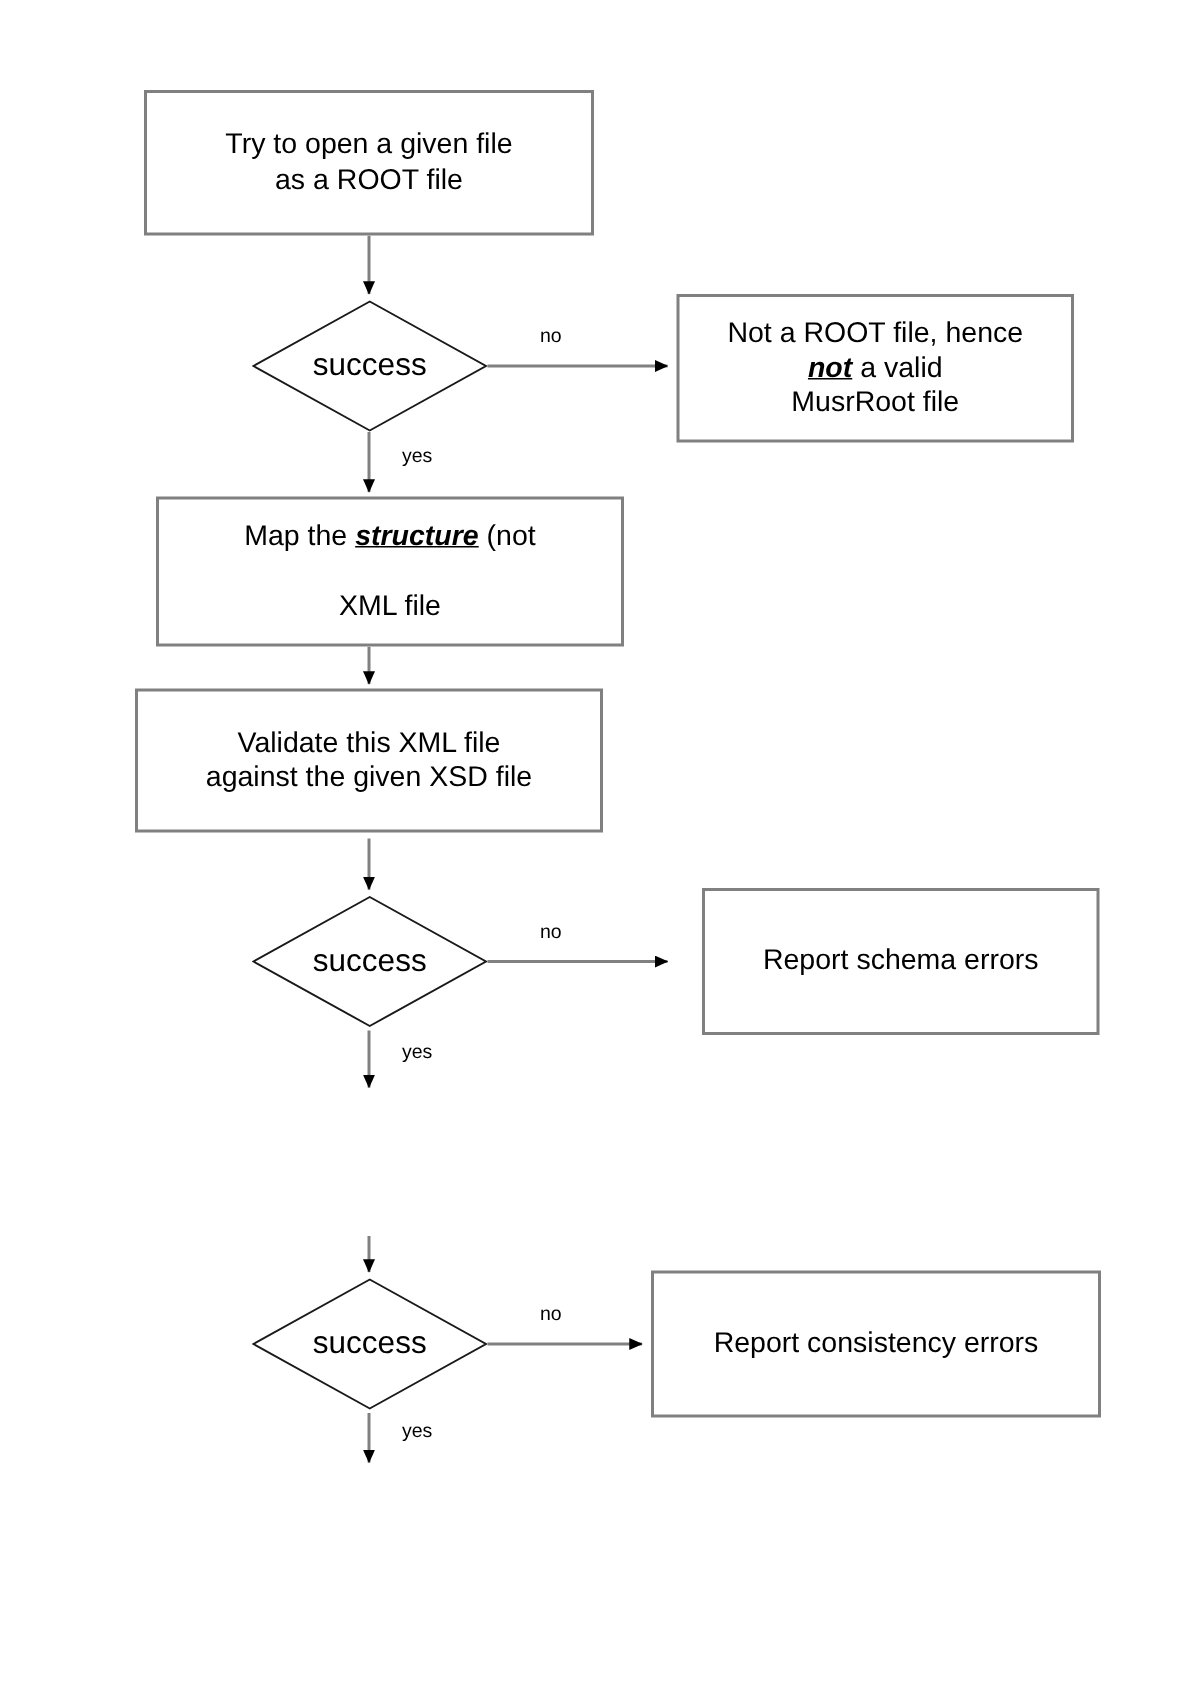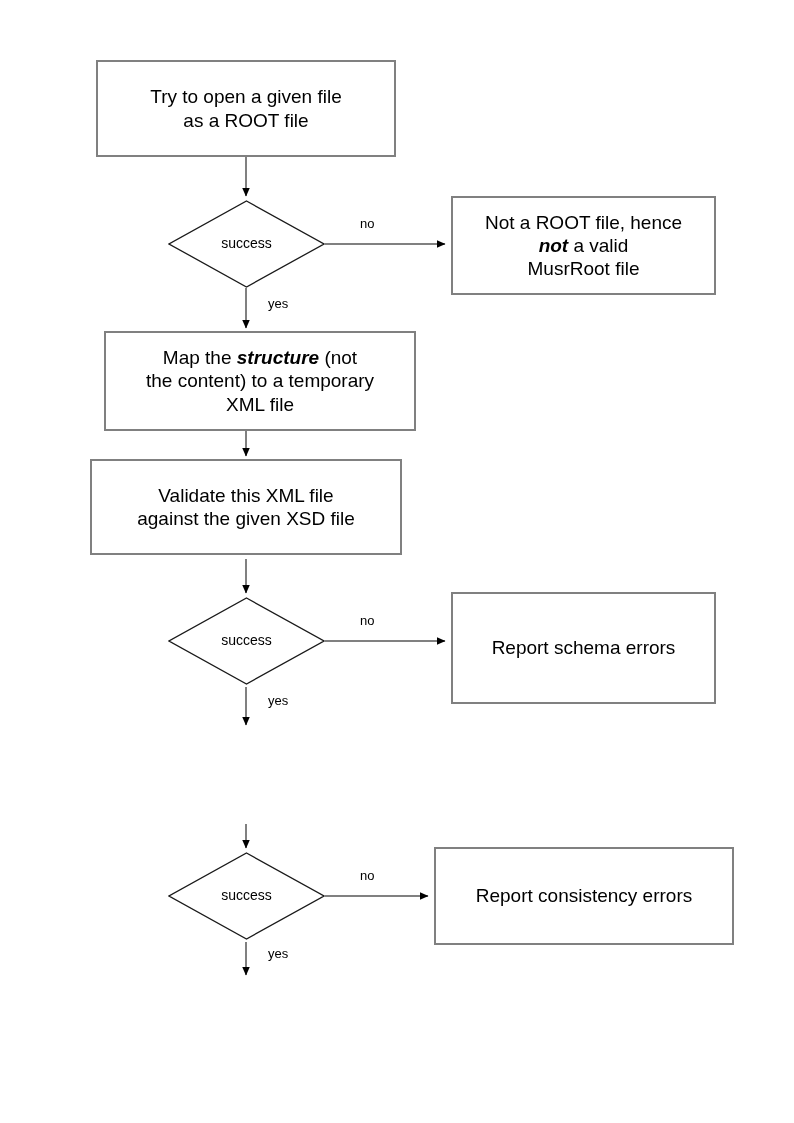--- a/index.html
+++ b/index.html
@@ -34,21 +34,21 @@
   .process {
     background: #ffffff;
     border: 2px solid #808080;
     font-size: 19px;
   }
   .process .inner {
     padding: 0 6px;
     width: 100%;
   }
   .decision {
-    font-size: 14px;
+    font-size: 21px;
     background: transparent;
     border: none;
   }
   .decision .diamond-svg {
     position: absolute;
     left: 0;
     top: 0;
   }
   .decision .dlabel {
     position: relative;
@@ -56,20 +56,21 @@
   }
   .edge-label {
     position: absolute;
     font-size: 13px;
     color: #000000;
     white-space: nowrap;
   }
   .bi {
     font-weight: bold;
     font-style: italic;
+    text-decoration: underline;
   }
   .misspelled {
     text-decoration-color: #e00000;
     text-decoration-style: wavy;
     text-decoration-thickness: 1px;
     text-underline-offset: 2px;
   }
   svg.connectors {
     position: absolute;
     left: 0;
@@ -133,21 +134,21 @@
     <div class="inner">
       <span>Not a ROOT file, hence</span><br>
       <span class="bi">not</span><span> a valid</span><br>
       <span class="misspelled">MusrRoot</span><span> file</span>
     </div>
   </div>
 
   <div class="node process" style="left:104px; top:331px; width:312px; height:100px;">
     <div class="inner">
       <span>Map the </span><span class="bi">structure</span><span> (not</span><br>
-      <span>the content) to a temporary</span><br>
+      <br>
       <span>XML file</span>
     </div>
   </div>
 
   <div class="node process" style="left:90px; top:459px; width:312px; height:96px;">
     <div class="inner">
       <span>Validate this XML file</span><br>
       <span>against the given XSD file</span>
     </div>
   </div>
@@ -155,21 +156,21 @@
   <div class="node decision" style="left:168px; top:597px; width:157px; height:88px;">
     <svg class="diamond-svg" width="157" height="88" viewBox="0 0 157 88">
       <polygon points="78.5,1 156,44 78.5,87 1,44" fill="#ffffff" stroke="#1a1a1a" stroke-width="1.3"></polygon>
     </svg>
     <span class="dlabel">success</span>
   </div>
 
   <div class="edge-label" style="left:360px; top:613px;">no</div>
   <div class="edge-label" style="left:268px; top:693px;">yes</div>
 
-  <div class="node process" style="left:451px; top:592px; width:265px; height:112px;">
+  <div class="node process" style="left:468px; top:592px; width:265px; height:98px;">
     <div class="inner">
       <span>Report schema errors</span>
     </div>
   </div>
 
 
   <div class="node decision" style="left:168px; top:852px; width:157px; height:88px;">
     <svg class="diamond-svg" width="157" height="88" viewBox="0 0 157 88">
       <polygon points="78.5,1 156,44 78.5,87 1,44" fill="#ffffff" stroke="#1a1a1a" stroke-width="1.3"></polygon>
     </svg>

